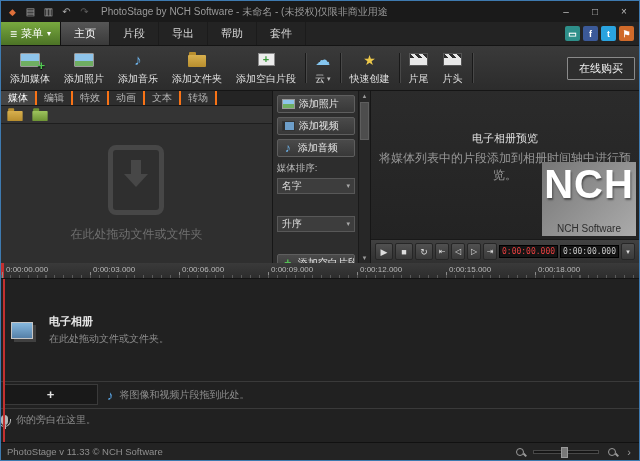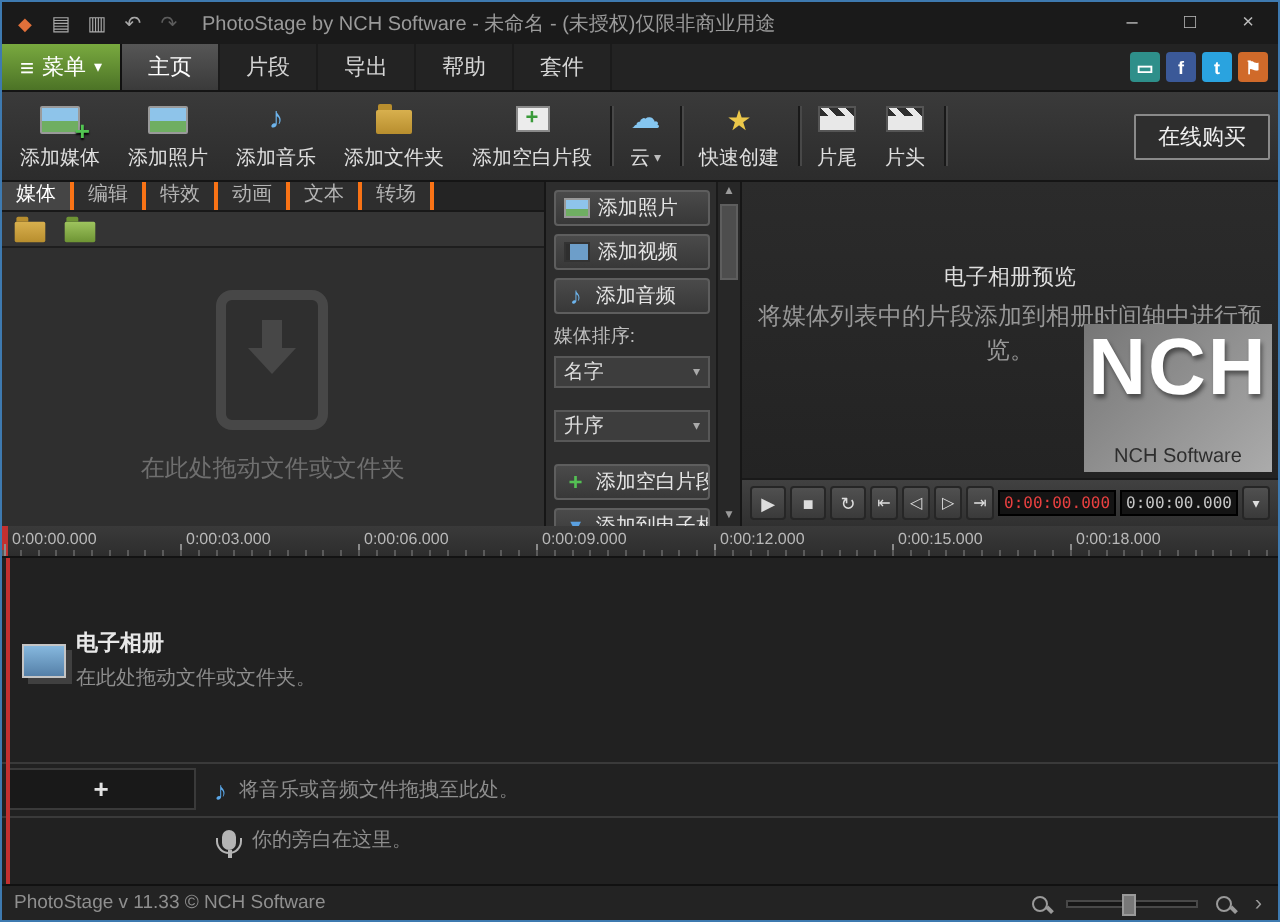--- a/index.html
+++ b/index.html
@@ -70,21 +70,21 @@
 
   .media-col { width:100px; position:relative; background:#2d2d2d; border-right:1px solid #161616; padding:4px 15px 0 4px; overflow:hidden; }
   .mbtn { display:flex; align-items:center; gap:4px; height:18px; margin-bottom:4px; padding:0 4px; background:linear-gradient(#4a4a4a,#383838); border:1px solid #5e5e5e; border-radius:2px; font-size:10px; color:#e7e7e7; white-space:nowrap; overflow:hidden; }
   .mico { display:inline-flex; align-items:center; justify-content:center; min-width:12px; }
   .ic-photo-s { width:13px; height:10px; background:linear-gradient(180deg,#8ec4ea 55%,#6fae62 55%); border:1px solid #999; }
   .ic-video-s { width:13px; height:10px; border:1px solid #333; background:linear-gradient(90deg,#2e2e2e 0 2px,#6d9ec9 2px 11px,#2e2e2e 11px); }
   .mico.g-note { font-size:12px; }
   .g-plus { color:#54c054; font-weight:bold; font-size:12px; line-height:1; }
   .g-down { color:#5aa0e0; font-size:9px; line-height:1; }
   .sort-label { font-size:9.5px; color:#bdbdbd; margin:5px 0 3px; }
-  .msel { display:flex; align-items:center; justify-content:space-between; height:16px; margin-bottom:11px; padding:0 4px; background:#3d3d3d; border:1px solid #585858; font-size:10px; color:#ddd; }
+  .msel { display:flex; align-items:center; justify-content:space-between; height:16px; margin-bottom:22px; padding:0 4px; background:#3d3d3d; border:1px solid #585858; font-size:10px; color:#ddd; }
   .msel .dd { font-size:7px; color:#aaa; }
   .gap-top { margin-top:7px; }
   .vscroll { position:absolute; right:0; top:0; bottom:0; width:12px; background:#272727; border-left:1px solid #1a1a1a; }
   .sarrow { position:absolute; left:0; right:0; text-align:center; font-size:6px; color:#9a9a9a; line-height:10px; }
   .sarrow.bottom { bottom:0; }
   .sthumb { position:absolute; left:1px; right:1px; top:11px; height:38px; background:#4d4d4d; border:1px solid #5e5e5e; }
 
   .preview { flex:1; display:flex; flex-direction:column; background:#be185d; }
   .pv-area { flex:1; position:relative; background:linear-gradient(#2b2b2b,#232323); }
   .pv-text { position:absolute; top:40px; left:0; right:0; text-align:center; }
@@ -103,28 +103,28 @@
 
   
   .ruler { height:16px; position:relative; background:linear-gradient(#3a3a3a,#2d2d2d); border-bottom:1px solid #131313; }
   .ruler::after { content:""; position:absolute; left:0; right:0; bottom:0; height:3px; background:repeating-linear-gradient(90deg,#5a5a5a 0 1px,transparent 1px 8.9px); }
   .rlabel { position:absolute; top:2px; font-size:8px; color:#b8b8b8; white-space:nowrap; }
   .rtick { position:absolute; bottom:0; width:1px; height:6px; background:#8a8a8a; }
   .ph-marker { position:absolute; left:0; top:0; bottom:0; width:3px; background:#c23030; }
 
   
   .tracks { height:163px; position:relative; background:#212121; }
-  .trk-video { height:103px; border-bottom:1px solid #3a3a3a; display:flex; align-items:center; gap:5px; padding-left:10px; }
+  .trk-video { height:103px; border-bottom:1px solid #3a3a3a; display:flex; align-items:center; gap:16px; padding-left:10px; }
   .ic-album { width:22px; height:17px; background:linear-gradient(#86b8de,#5580a8); border:1px solid #c5c5c5; box-shadow:3px 3px 0 rgba(255,255,255,.14); flex:none; }
   .trk-title { font-size:11px; font-weight:bold; color:#e8e8e8; margin-bottom:3px; }
   .trk-hint { font-size:10px; color:#8d8d8d; }
   .trk-music { height:27px; border-bottom:1px solid #3a3a3a; position:relative; display:flex; align-items:center; gap:6px; padding-left:106px; }
   .plusbox { position:absolute; left:2px; top:2px; bottom:3px; width:95px; background:#191919; border:1px solid #3a3a3a; display:flex; align-items:center; justify-content:center; color:#e2e2e2; font-size:13px; font-weight:bold; }
   .trk-note { color:#5aa7e8; font-size:13px; line-height:1; }
-  .trk-narr { height:22px; display:flex; align-items:center; gap:8px; padding-left:110px; }
+  .trk-narr { height:22px; display:flex; align-items:center; gap:8px; }
   .ic-mic { width:7px; height:10px; background:#b5b5b5; border-radius:3.5px; position:relative; flex:none; }
   .ic-mic::after { content:""; position:absolute; left:-3px; top:4px; width:11px; height:7px; border:1.5px solid #b5b5b5; border-top:none; border-radius:0 0 7px 7px; }
   .ic-mic::before { content:""; position:absolute; left:2.5px; bottom:-4px; width:2px; height:4px; background:#b5b5b5; }
   .playhead { position:absolute; left:2px; top:0; bottom:0; width:2px; background:#c23030; }
 
   
   .statusbar { height:18px; background:#232323; border-top:1px solid #111; display:flex; align-items:center; padding:0 6px; }
   .sb-text { font-size:9.5px; color:#8f8f8f; }
   .sb-right { margin-left:auto; display:flex; align-items:center; gap:6px; }
   .magicon { display:flex; align-items:center; justify-content:center; width:14px; height:14px; }
@@ -367,21 +367,21 @@
       <div>
         <div class="trk-title">电子相册</div>
         <div class="trk-hint">在此处拖动文件或文件夹。</div>
       </div>
     </div>
     <div class="trk-music">
       <div class="plusbox">
           <span>+</span>
         </div>
       <span class="trk-note">♪</span>
-      <span class="trk-hint">将音乐或音频文件拖拽至此处。</span>
+      <span class="trk-hint">将图像和视频片段拖到此处。</span>
     </div>
     <div class="trk-narr">
       <span class="ic-mic"></span>
       <span class="trk-hint">你的旁白在这里。</span>
     </div>
     <div class="playhead"></div>
   </div>
 
   <div class="statusbar">
     <span class="sb-text">PhotoStage v 11.33 © NCH Software</span>

